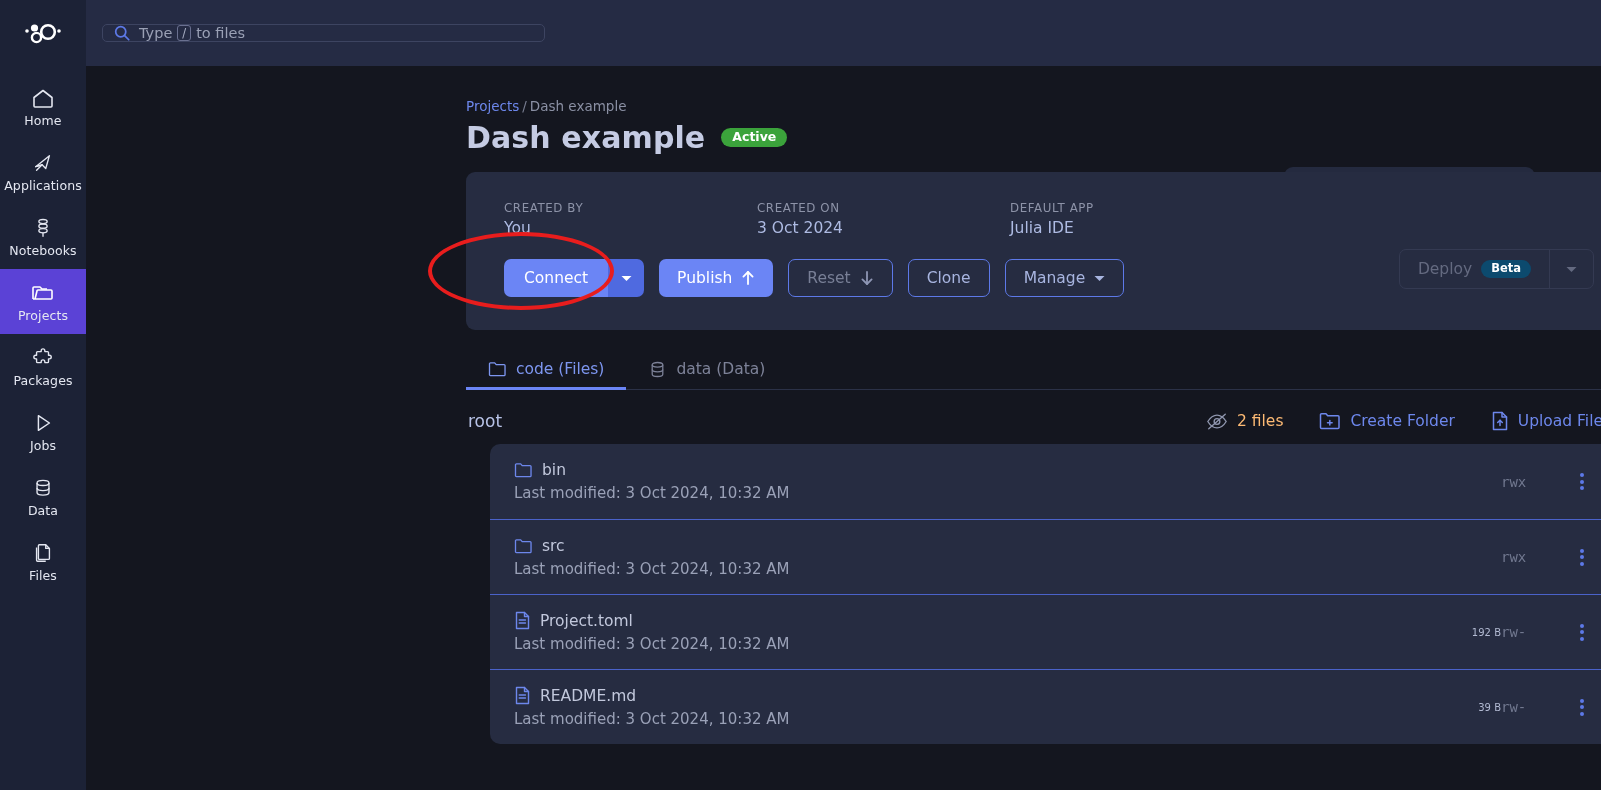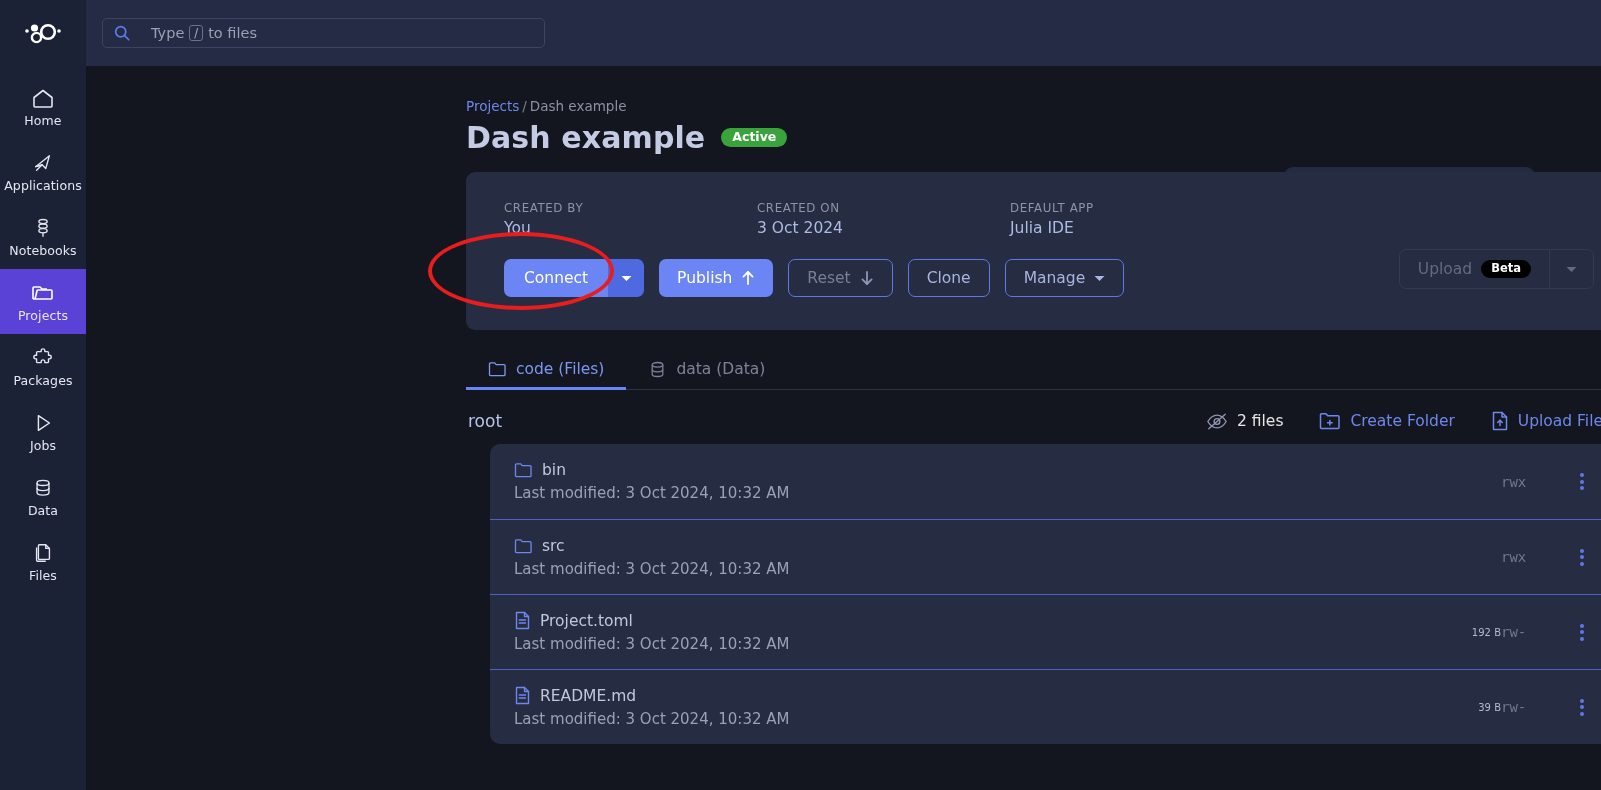--- a/index.html
+++ b/index.html
@@ -33,22 +33,22 @@
   .nav-spacer { height: 8px; }
 
   
   .rightcol { flex: 1; display: flex; flex-direction: column; min-width: 0; }
   .topbar {
     height: 66px; background: #252b44;
     display: flex; align-items: center; padding-left: 16px;
     flex: 0 0 66px;
   }
   .search-box {
-    width: 443px; height: 30px; border: 1px solid #3d4461; border-radius: 5px;
-    background: transparent; display: flex; align-items: center; padding: 0 10px; gap: 20px;
+    width: 443px; height: 18px; border: 1px solid #3d4461; border-radius: 5px;
+    background: transparent; display: flex; align-items: center; padding: 0 10px; gap: 8px;
   }
   .search-text { color: #9aa0b5; font-size: 14.5px; display: flex; align-items: center; gap: 5px; }
   .slash-key {
     border: 1px solid #6a7090; border-radius: 3px; color: #aab0c6;
     font-size: 11.5px; padding: 0 4px; line-height: 14px; display: inline-block;
   }
 
   
   .main { flex: 1; background: #14161f; position: relative; overflow: hidden; }
   .content { position: absolute; left: 380px; top: 0; width: 1155px; }
@@ -106,21 +106,21 @@
   .deploy-group {
     position: absolute; right: 27px; top: 77px;
     display: flex; align-items: stretch;
     border: 1px solid #343a52; border-radius: 7px; height: 40px; overflow: hidden;
   }
   .deploy-main {
     display: flex; align-items: center; gap: 9px; padding: 0 18px;
     color: #646a80; font-size: 15.5px; cursor: pointer;
   }
   .deploy-beta {
-    background: #000000; color: #fff; font-size: 11.5px; font-weight: 600;
+    background: #0c4a6e; color: #fff; font-size: 11.5px; font-weight: 600;
     border-radius: 10px; padding: 3px 10px 4px; line-height: 1;
   }
   .deploy-caret {
     width: 44px; display: flex; align-items: center; justify-content: center;
     border-left: 1px solid #343a52; cursor: pointer;
   }
 
   
   .tabs { display: flex; margin-top: 24px; border-bottom: 1px solid #2b3147; }
   .tab {
@@ -134,21 +134,21 @@
   }
 
   
   .file-head {
     display: flex; align-items: center; justify-content: space-between;
     margin-top: 21px; padding: 0 18px 0 2px;
   }
   .root-label { font-size: 17px; color: #b7c2e6; }
   .head-actions { display: flex; align-items: center; gap: 36px; }
   .head-action { display: flex; align-items: center; gap: 9px; font-size: 15.5px; color: #6d87ec; cursor: pointer; }
-  .head-action.muted { color: #e5e5e5; }
+  .head-action.muted { color: #fdba74; }
 
   
   .file-list { margin-top: 13px; background: #262c41; border-radius: 10px; overflow: hidden; margin-left: 24px; }
   .file-row {
     display: flex; align-items: center; height: 75px; padding: 0 16px 0 24px;
     border-top: 1px solid #4a62c9; cursor: pointer;
   }
   .file-row:first-child { border-top: none; }
   .file-left { flex: 1; min-width: 0; }
   .file-name { display: flex; align-items: center; gap: 9px; font-size: 15.5px; color: #c2c8dc; }
@@ -362,21 +362,21 @@
               <span>
                 <svg width="11" height="7" viewBox="0 0 11 7">
                     <path d="M0.5 1 L5.5 6 L10.5 1 Z" fill="#a8b5e0"></path>
                   </svg>
               </span>
             </div>
           </div>
 
           <div class="deploy-group">
             <div class="deploy-main">
-              <span>Upload</span>
+              <span>Deploy</span>
               <span class="deploy-beta">Beta</span>
             </div>
             <div class="deploy-caret">
               <span>
                 <svg width="11" height="7" viewBox="0 0 11 7">
                     <path d="M0.5 1 L5.5 6 L10.5 1 Z" fill="#646a80"></path>
                   </svg>
               </span>
             </div>
           </div>

